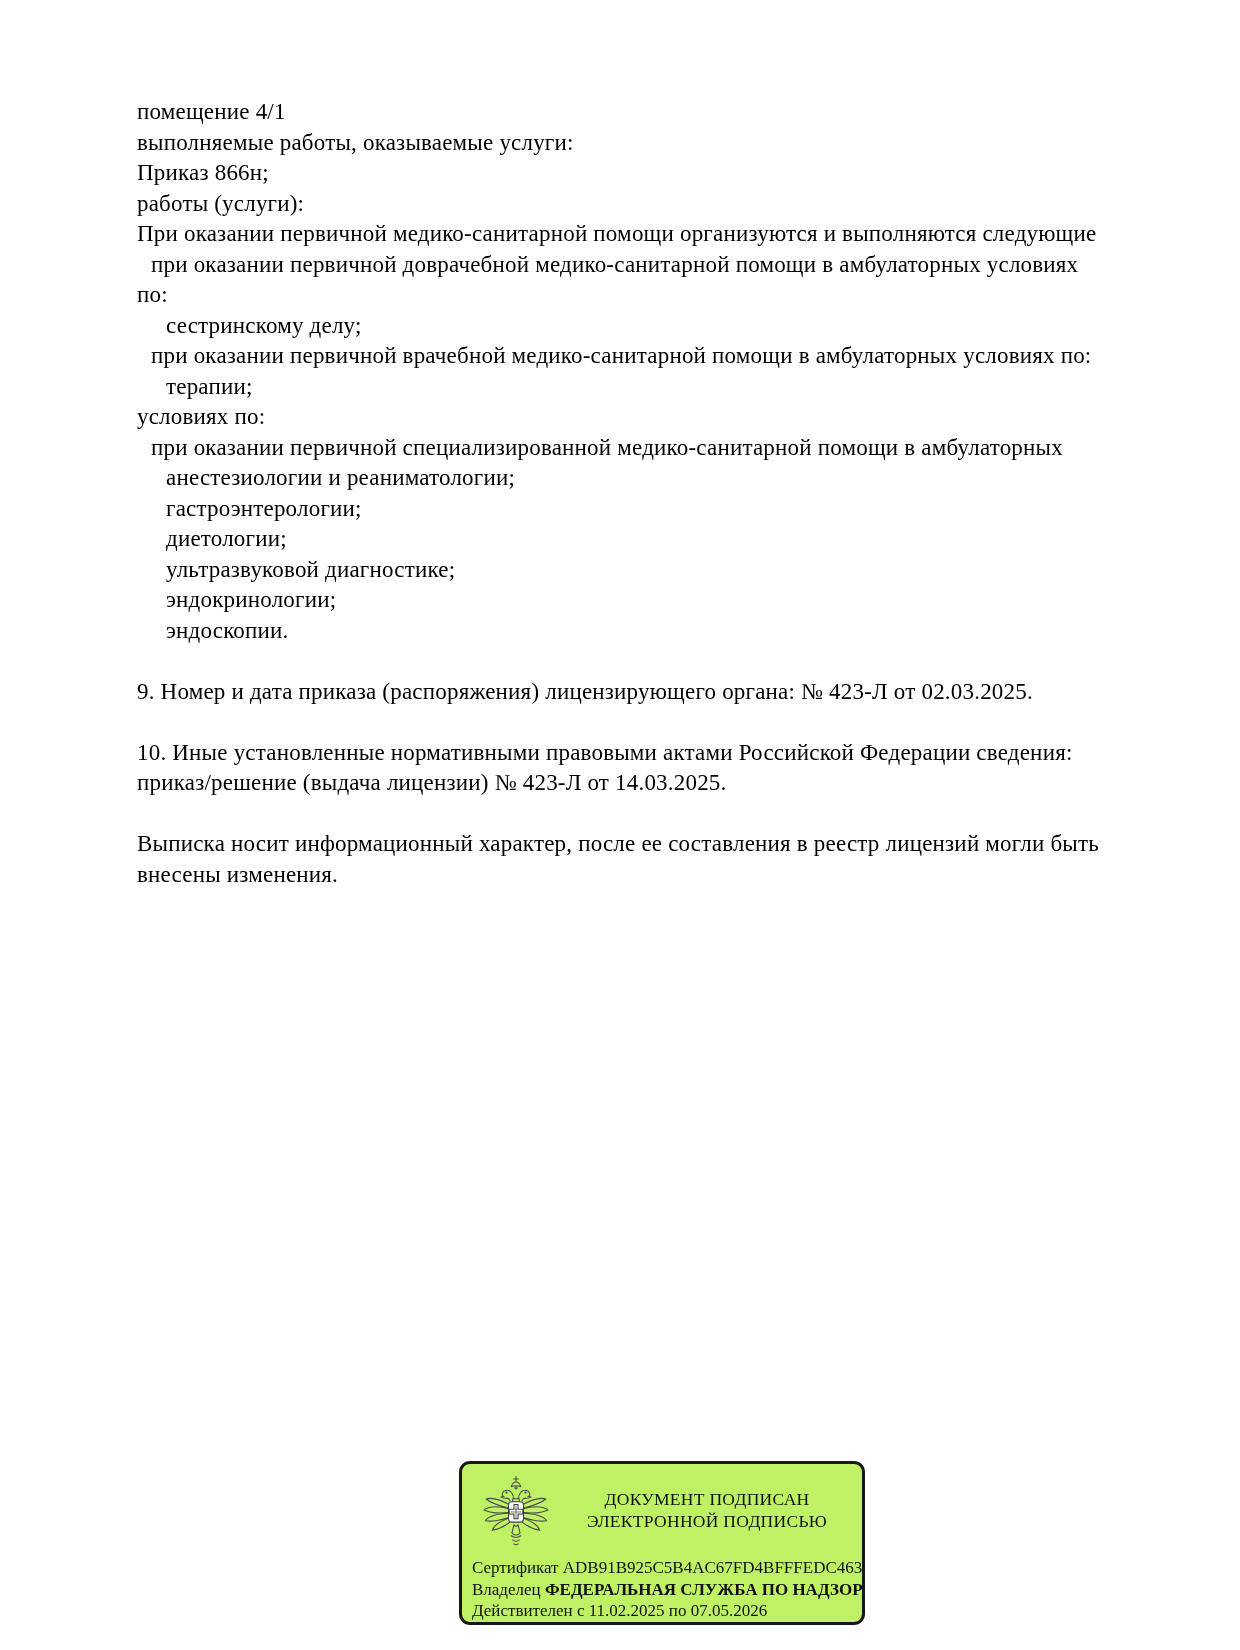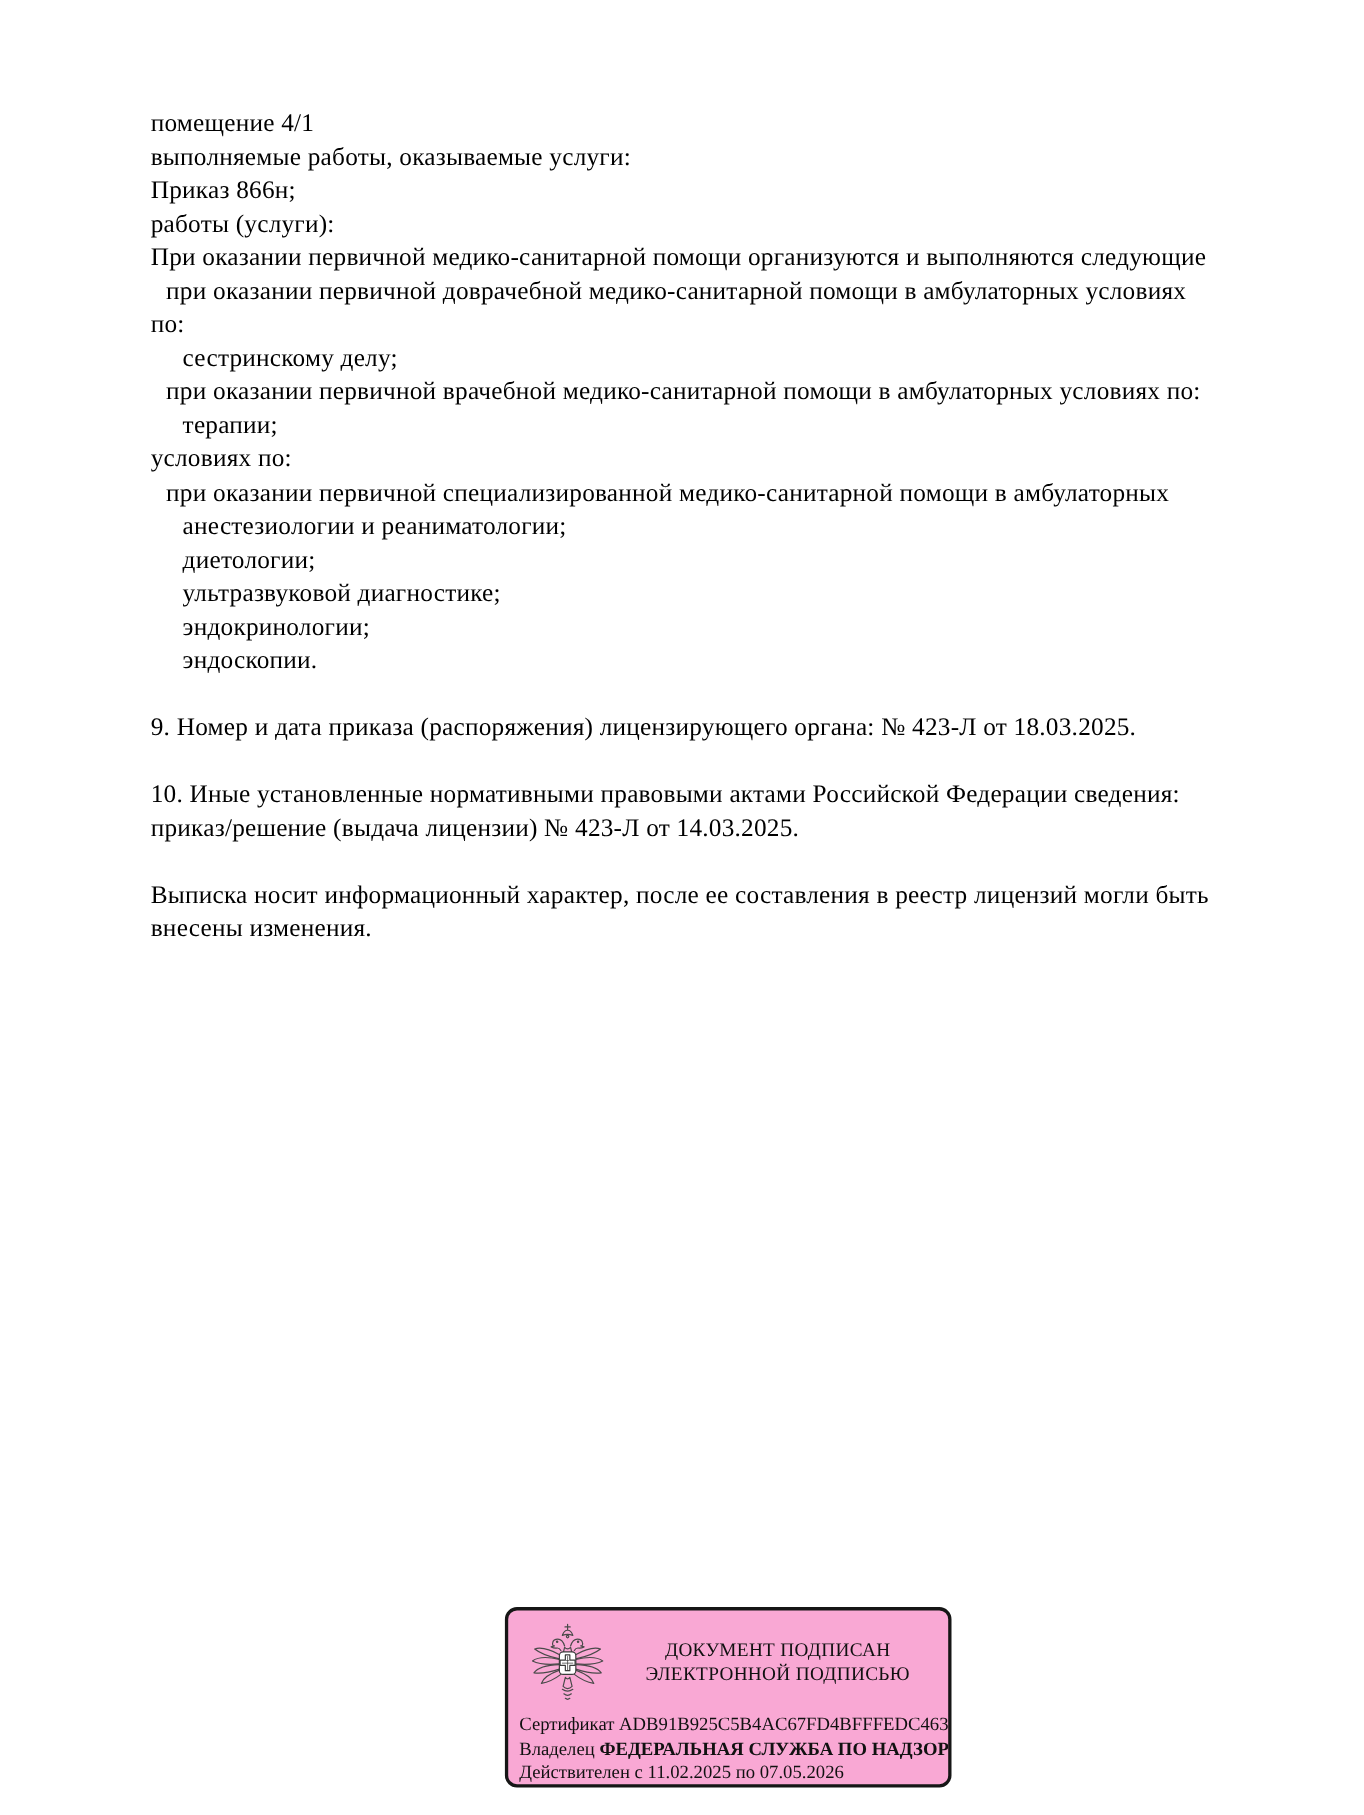--- a/index.html
+++ b/index.html
@@ -33,21 +33,21 @@
   .line.ind1 { padding-left: 14px; }
   .line.ind2 { padding-left: 29px; }
   
   .stamp {
     position: absolute;
     left: 459px; top: 1461px;
     width: 406px; height: 164px;
     box-sizing: border-box;
     border: 3px solid #161616;
     border-radius: 11px;
-    background: #f9a8d4;
+    background: #bef264;
     overflow: hidden;
   }
   .stamp .emblem {
     position: absolute;
     left: 20px; top: 11px;
     width: 68px; height: 78px;
   }
   .stamp-title {
     position: absolute;
     left: 96px; right: 6px; top: 24px;
@@ -80,26 +80,27 @@
       <div class="line ind0">работы (услуги):</div>
       <div class="line ind0">При оказании первичной медико-санитарной помощи организуются и выполняются следующие</div>
       <div class="line ind1">при оказании первичной доврачебной медико-санитарной помощи в амбулаторных условиях</div>
       <div class="line ind0">по:</div>
       <div class="line ind2">сестринскому делу;</div>
       <div class="line ind1">при оказании первичной врачебной медико-санитарной помощи в амбулаторных условиях по:</div>
       <div class="line ind2">терапии;</div>
       <div class="line ind0">условиях по:</div>
       <div class="line ind1">при оказании первичной специализированной медико-санитарной помощи в амбулаторных</div>
       <div class="line ind2">анестезиологии и реаниматологии;</div>
+      <div class="line ind2">гастроэнтерологии;</div>
       <div class="line ind2">диетологии;</div>
       <div class="line ind2">ультразвуковой диагностике;</div>
       <div class="line ind2">эндокринологии;</div>
       <div class="line ind2">эндоскопии.</div>
       <div class="line ind0"></div>
-      <div class="line ind0">9. Номер и дата приказа (распоряжения) лицензирующего органа: № 423-Л от 18.03.2025.</div>
+      <div class="line ind0">9. Номер и дата приказа (распоряжения) лицензирующего органа: № 423-Л от 02.03.2025.</div>
       <div class="line ind0"></div>
       <div class="line ind0">10. Иные установленные нормативными правовыми актами Российской Федерации сведения:</div>
       <div class="line ind0">приказ/решение (выдача лицензии) № 423-Л от 14.03.2025.</div>
       <div class="line ind0"></div>
       <div class="line ind0">Выписка носит информационный характер, после ее составления в реестр лицензий могли быть</div>
       <div class="line ind0">внесены изменения.</div>
     </div>
 
   <div class="stamp">
 

